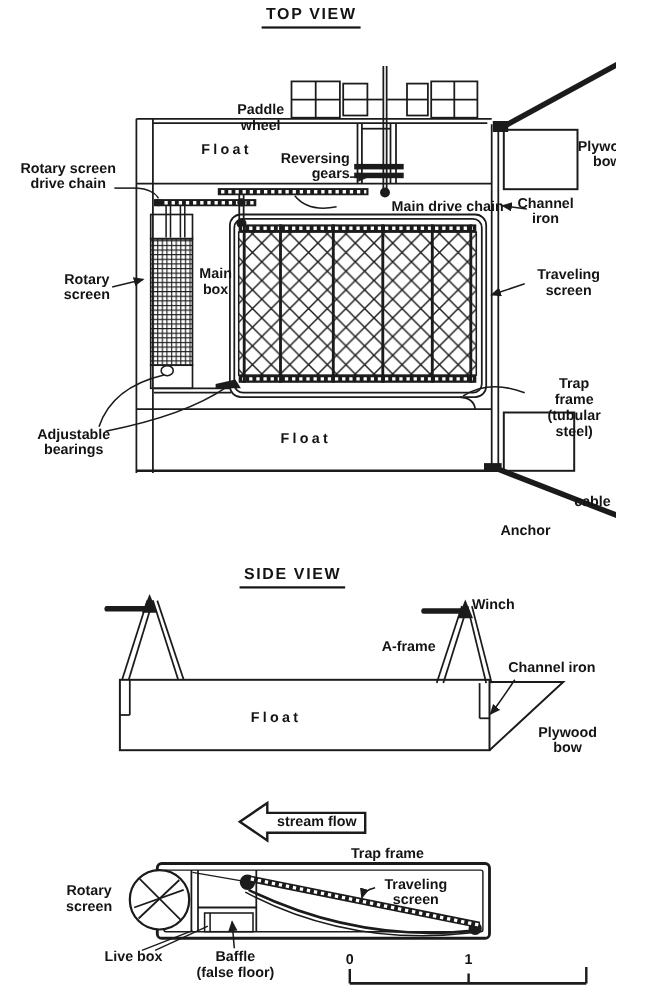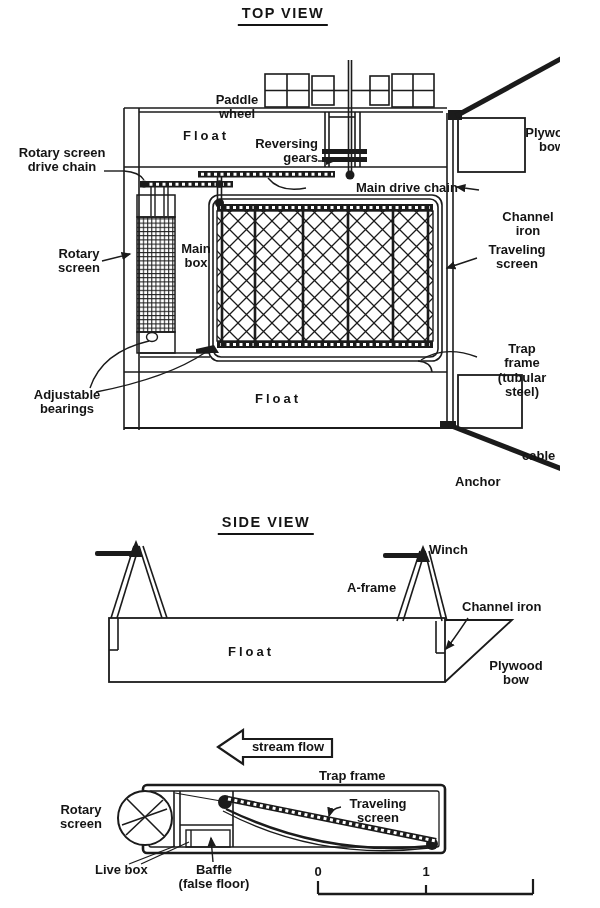--- a/index.html
+++ b/index.html
@@ -238,21 +238,21 @@
   <div class="lbl ctr" style="left:237px;top:56px;margin-top:37px;">Paddle
 wheel</div>
   <div class="lbl ctr" style="left:552px;top:126px;">Plywood
 bow</div>
   <div class="lbl ctr sp" style="left:206px;top:129px;">Float</div>
   <div class="lbl rgt" style="left:318px;top:137px;text-align:right;">Reversing
 gears</div>
   <div class="lbl ctr" style="left:62px;top:146px;">Rotary screen
 drive chain</div>
   <div class="lbl lft" style="left:308px;top:181px;margin-left:48px;">Main drive chain</div>
-  <div class="lbl ctr" style="left:528px;top:178px;margin-top:32px;">Channel
+  <div class="lbl ctr" style="left:496px;top:178px;">Channel
 iron</div>
   <div class="lbl ctr" style="left:79px;top:247px;">Rotary
 screen</div>
   <div class="lbl ctr" style="left:196px;top:242px;">Main
 box</div>
   <div class="lbl ctr" style="left:517px;top:243px;">Traveling
 screen</div>
   <div class="lbl ctr" style="left:522px;top:342px;">Trap frame
 (tubular steel)</div>
   <div class="lbl ctr" style="left:67px;top:388px;">Adjustable

